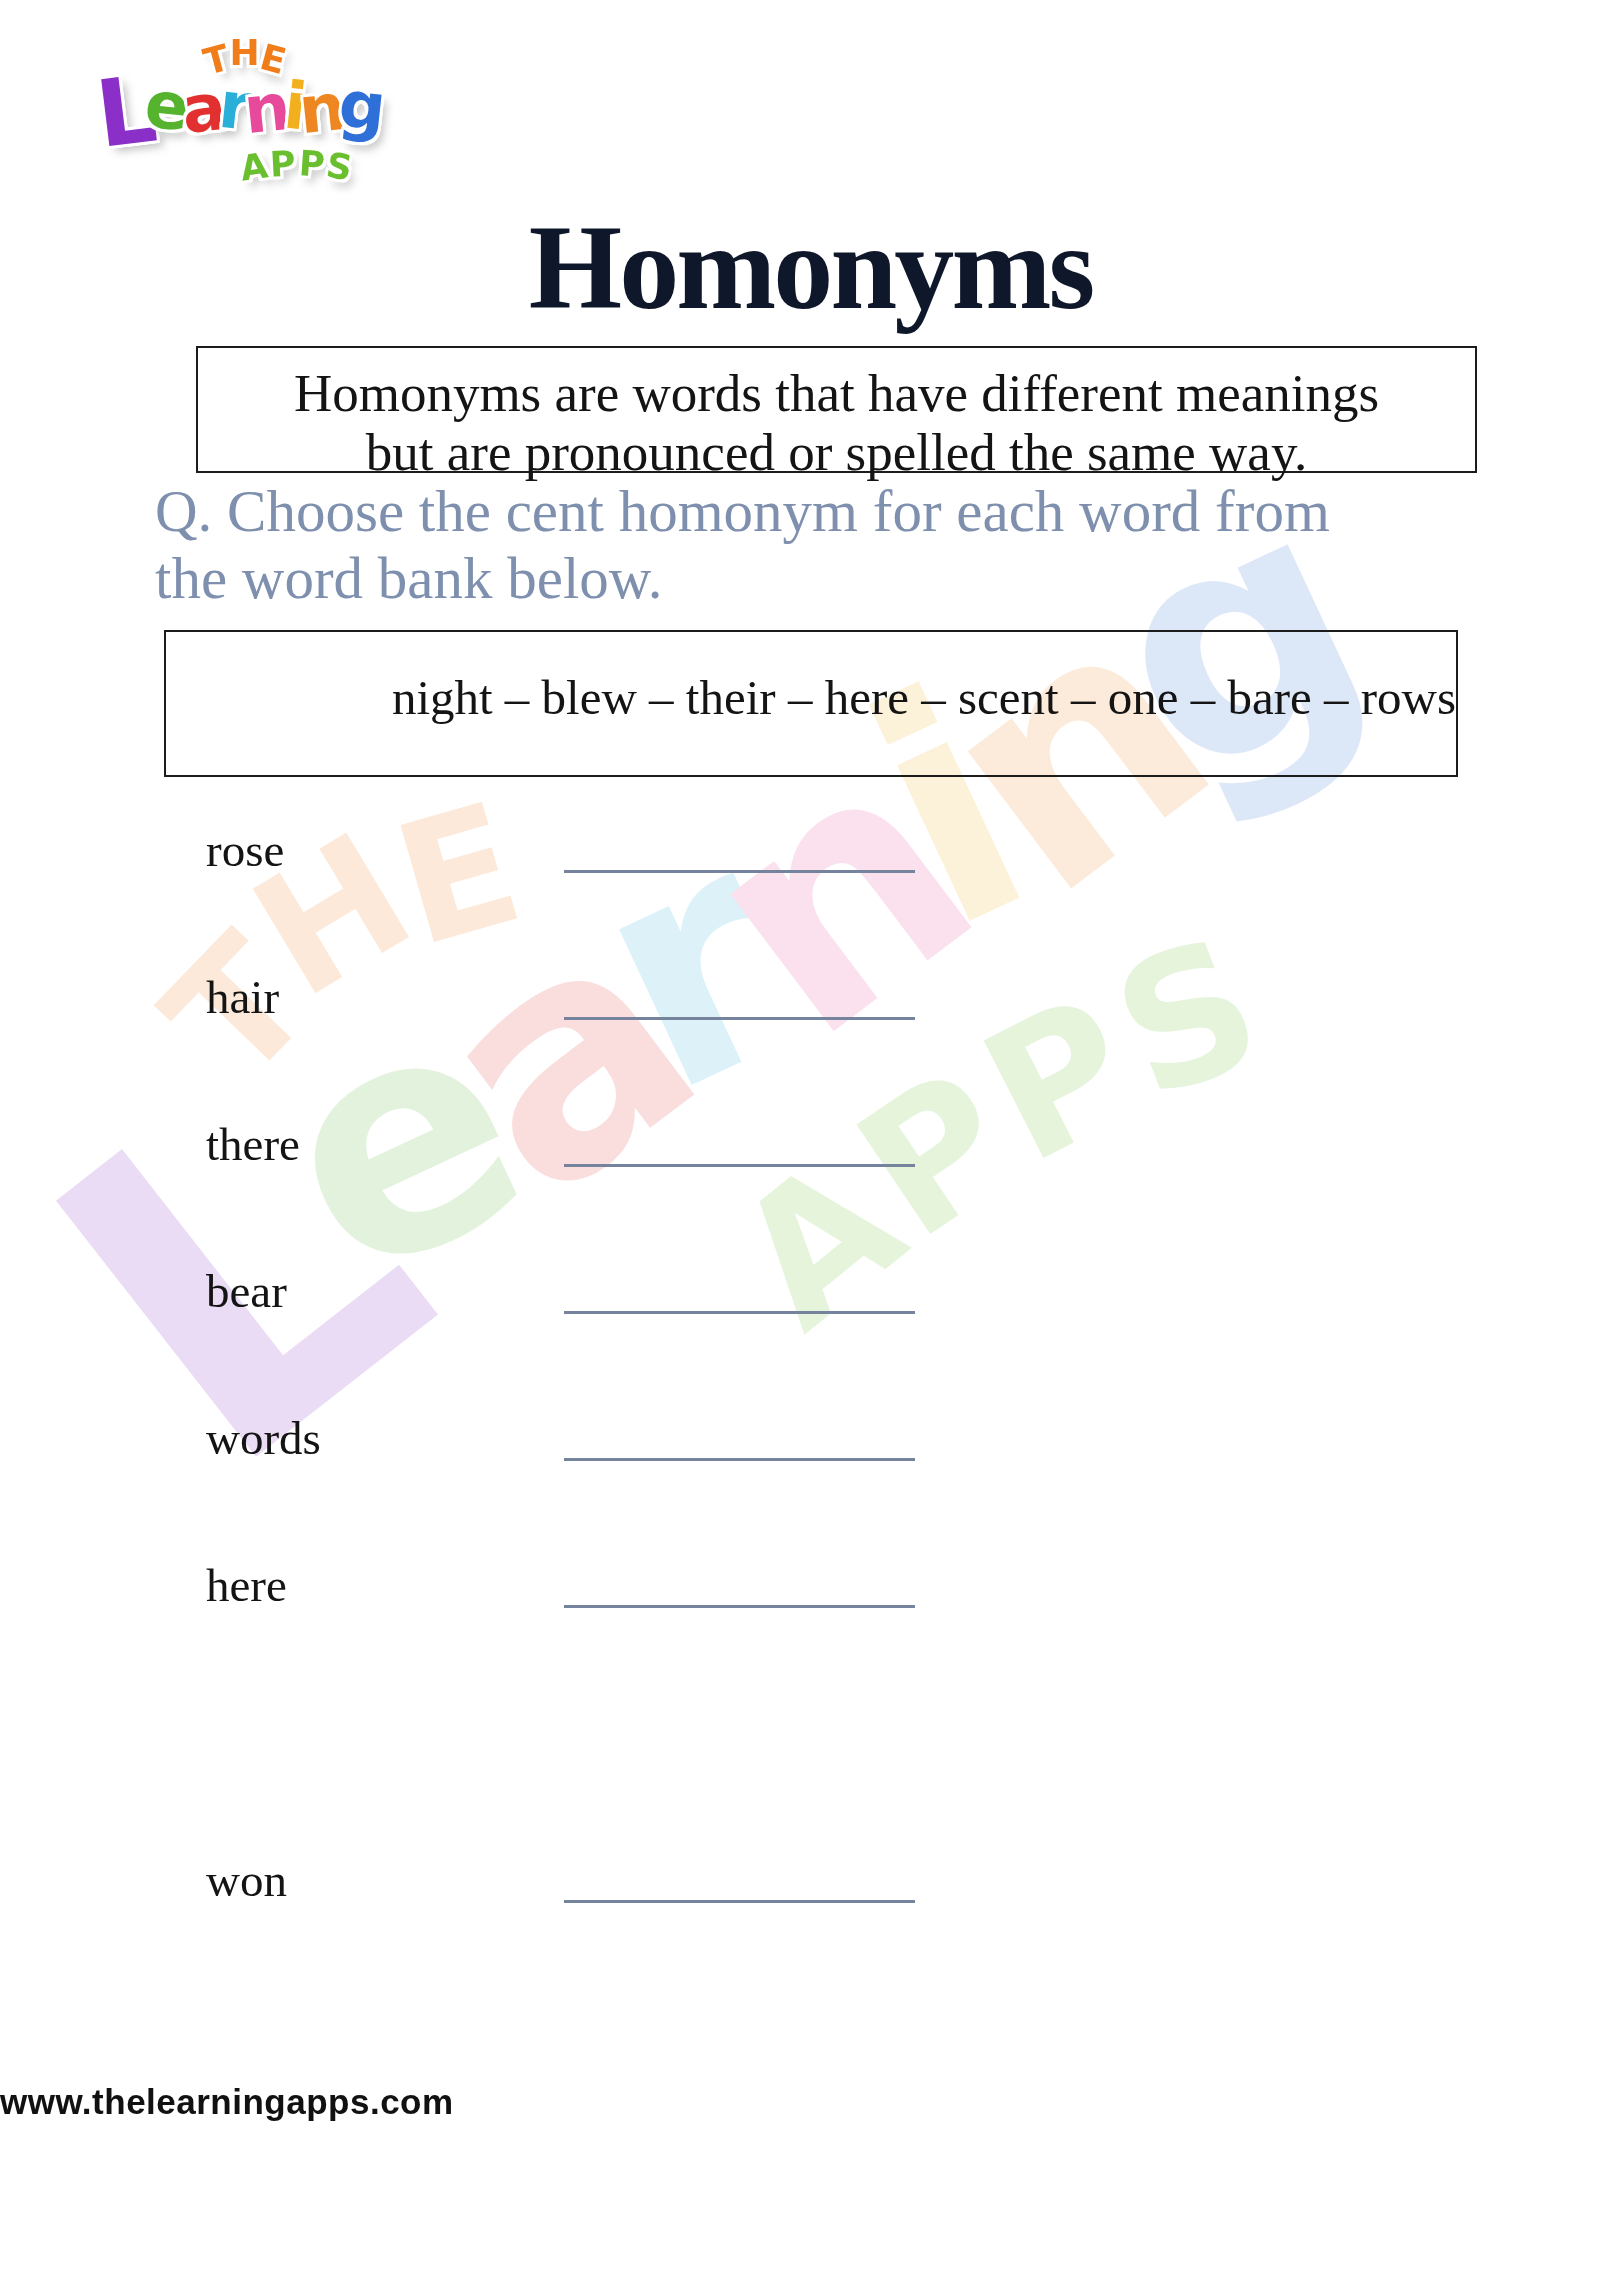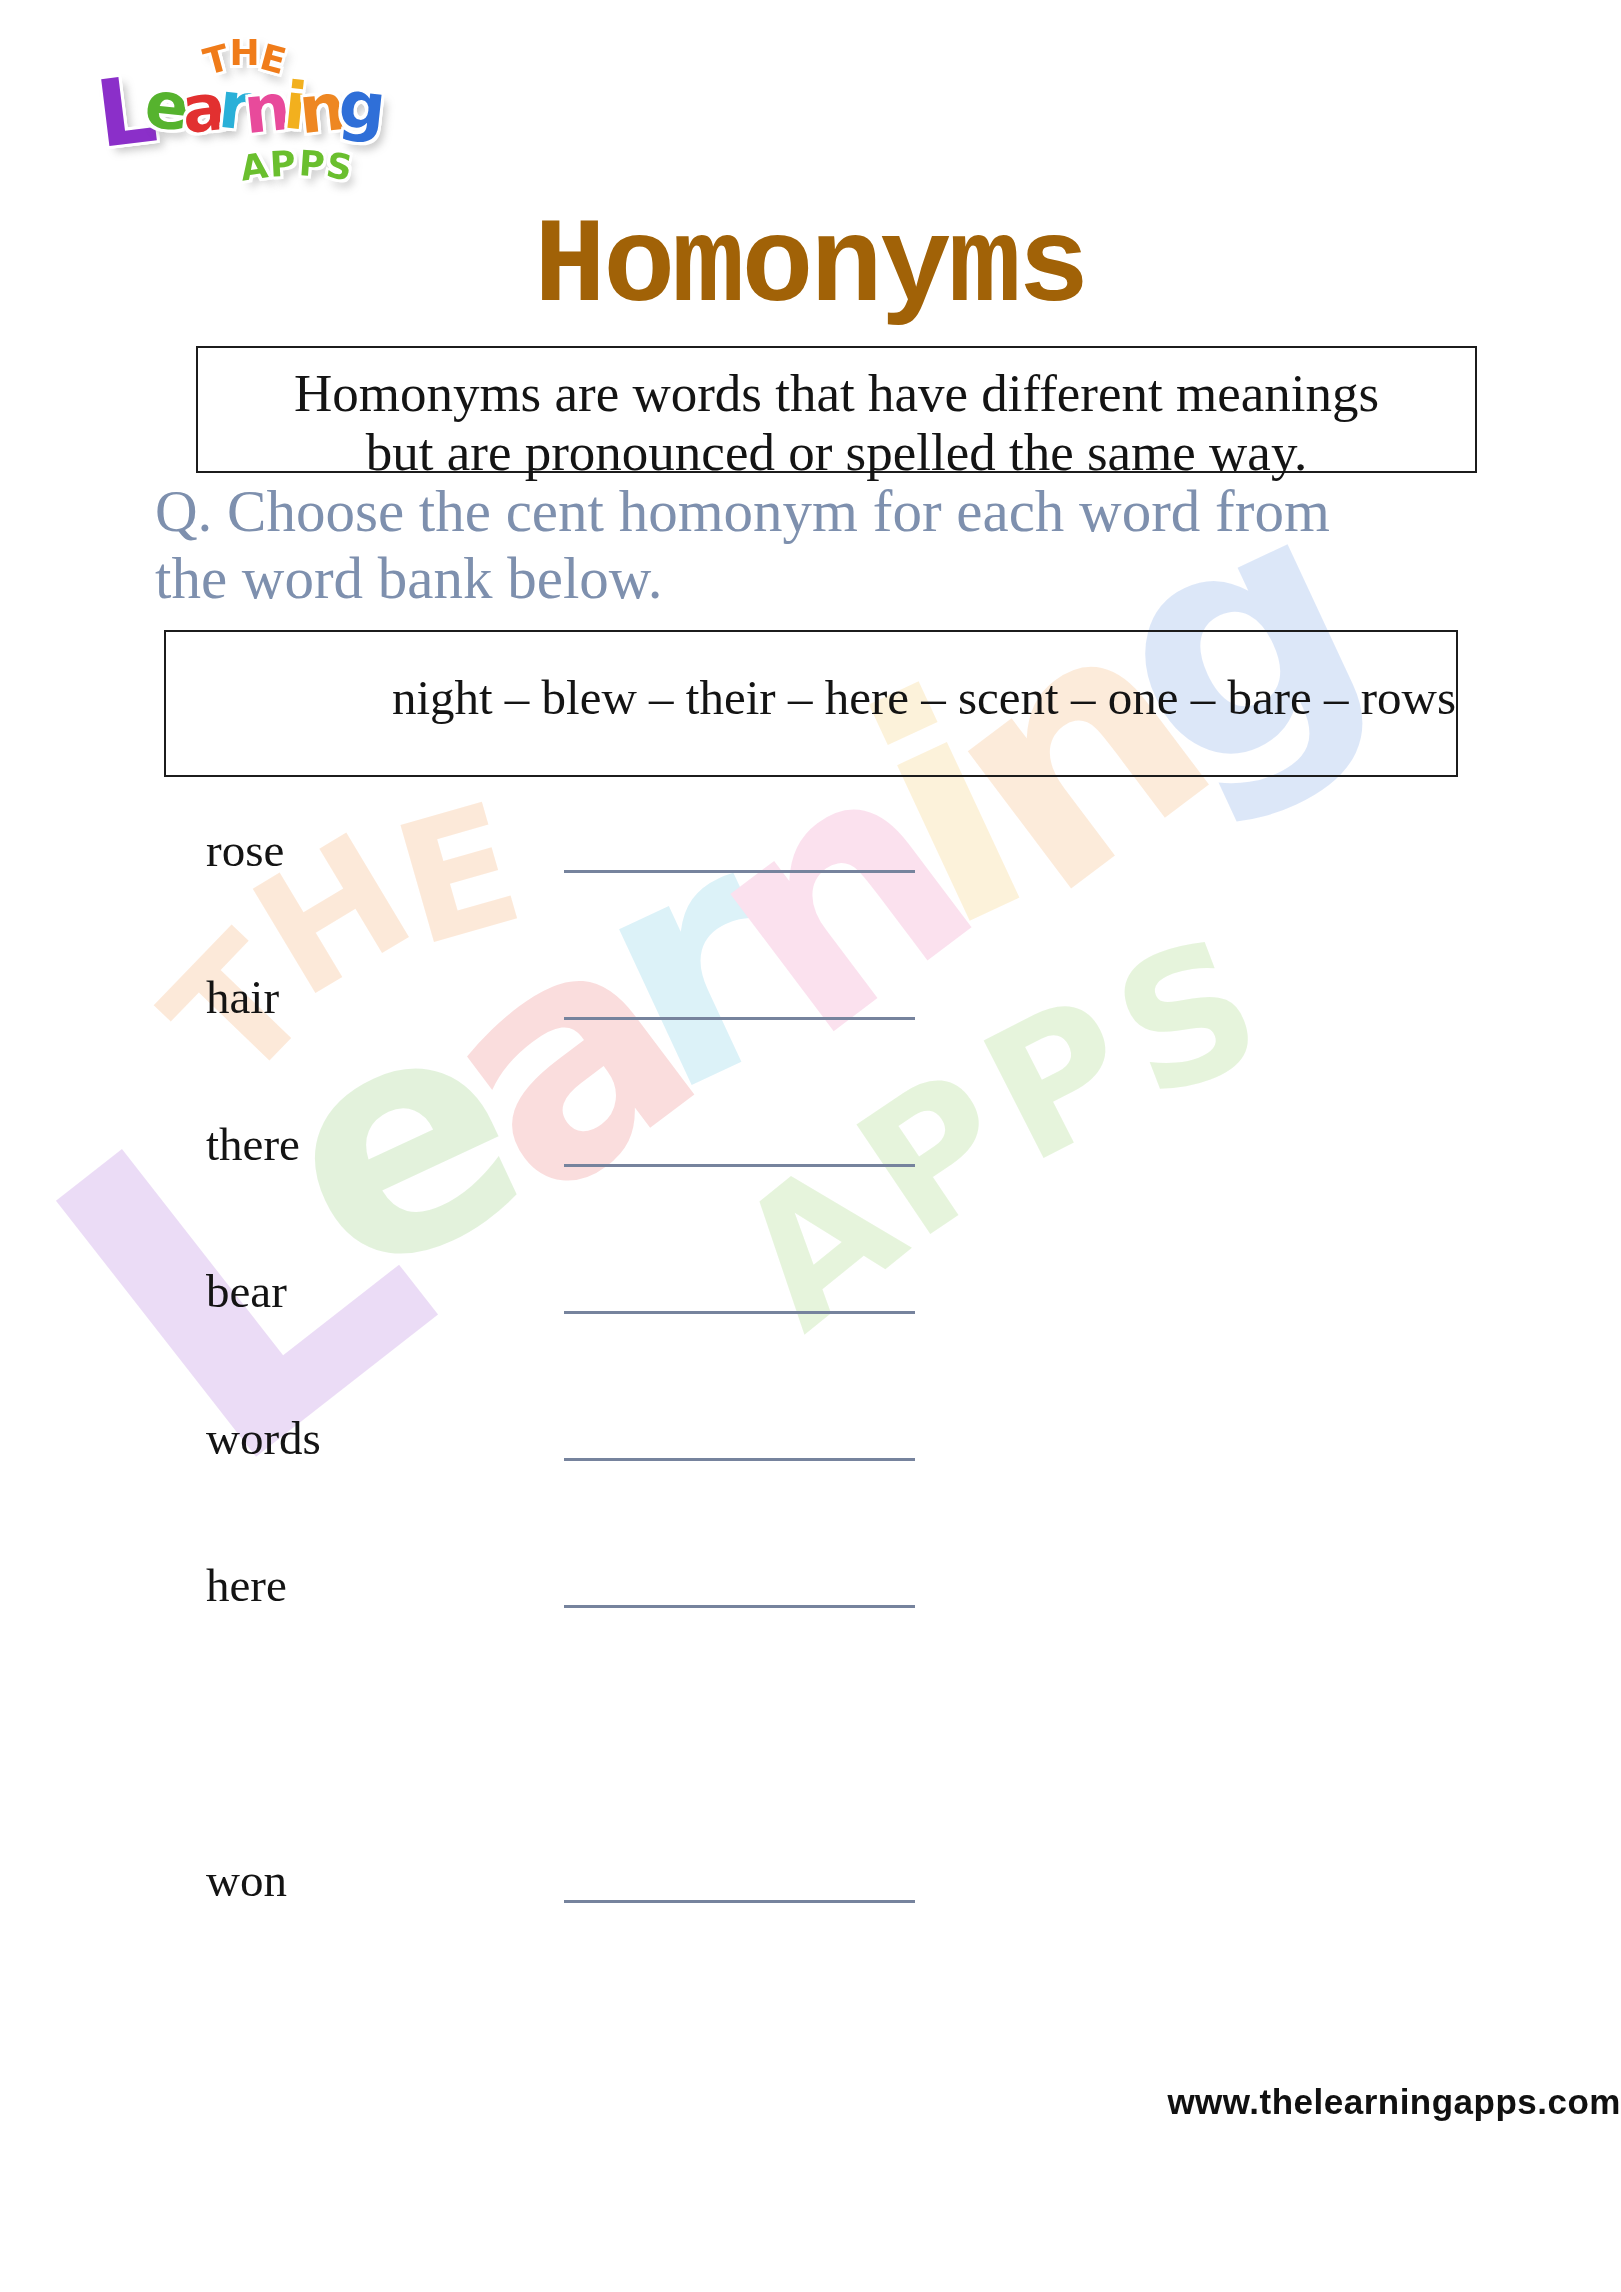--- a/index.html
+++ b/index.html
@@ -42,22 +42,22 @@
     transform:rotate(-31deg);opacity:0.16;z-index:0;pointer-events:none;
   }
   .watermark .the{font-size:167px;align-self:flex-start;margin-left:294px;letter-spacing:7.8px;}
   .watermark .learning{font-size:314px;letter-spacing:-27.4px;margin-top:-54px;}
   .watermark .apps{font-size:181px;align-self:flex-end;margin-right:323px;margin-top:-59px;letter-spacing:11.8px;}
   .watermark span{text-shadow:none;}
 
   
   .title{
     position:absolute;top:208px;left:0;width:100%;margin:0;text-align:center;
-    font-family:Liberation Mono, monospace;font-weight:bold;font-size:120px;line-height:120px;
-    letter-spacing:-2.9px;color:#a16207;
+    font-family:Liberation Serif, serif;font-weight:bold;font-size:120px;line-height:120px;
+    letter-spacing:-2.9px;color:#0f172a;
   }
   .def-box{
     position:absolute;left:196px;top:346px;width:1281px;height:127px;box-sizing:border-box;
     border:2.9px solid var(--border,#1c1c1c);text-align:center;
     font-size:53px;line-height:59px;padding-top:16px;
   }
   .question{
     position:absolute;left:155px;top:478px;width:1313px;
     font-size:59px;line-height:67px;color:var(--q,#7e90ae);
   }
@@ -66,21 +66,21 @@
     border:2.9px solid var(--border,#1c1c1c);text-align:right;
     font-size:49px;line-height:131px;
   }
   .row{position:absolute;left:206px;width:725px;height:63px;}
   .row .word{font-size:47px;line-height:59px;}
   .row .blank{
     position:absolute;left:358px;top:49px;width:351px;height:0;
     border-bottom:3.9px solid var(--line,#76839d);
   }
   .footer{
-    position:absolute;left:0;top:2082px;width:100%;text-align:right;
+    position:absolute;left:0;top:2082px;width:100%;text-align:left;
     font-family:"Liberation Sans", sans-serif;font-weight:bold;font-size:35px;
     letter-spacing:0.5px;color:var(--footer,#111111);
   }
 </style>
 </head>
 <body>
 
 <div class="page" style="--q: #7e90ae; --line: #76839d; --border: #1c1c1c; --text: #141414; --footer: #111111;">
 
   <div class="watermark">

